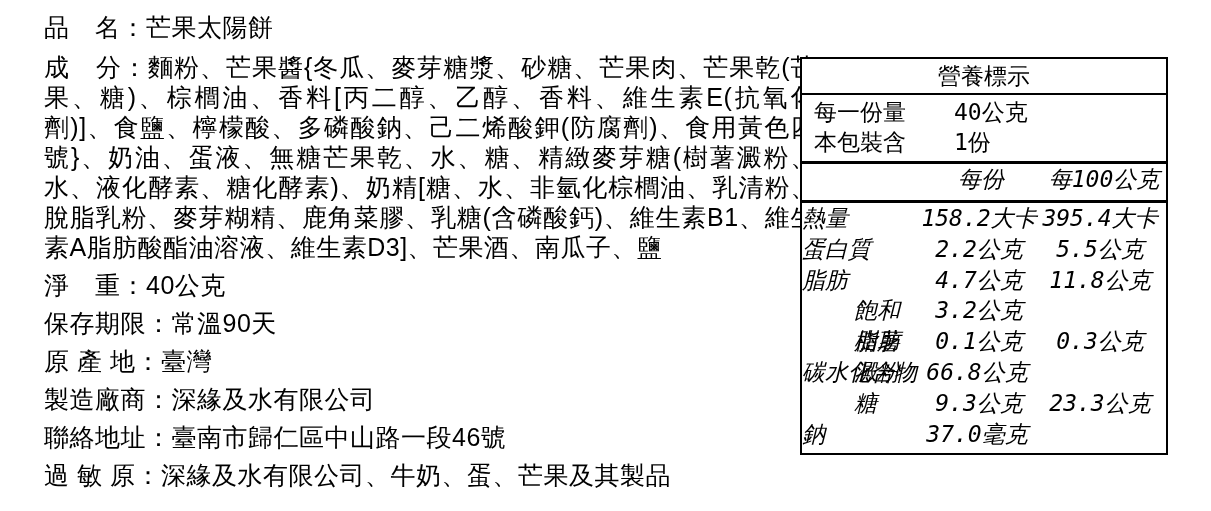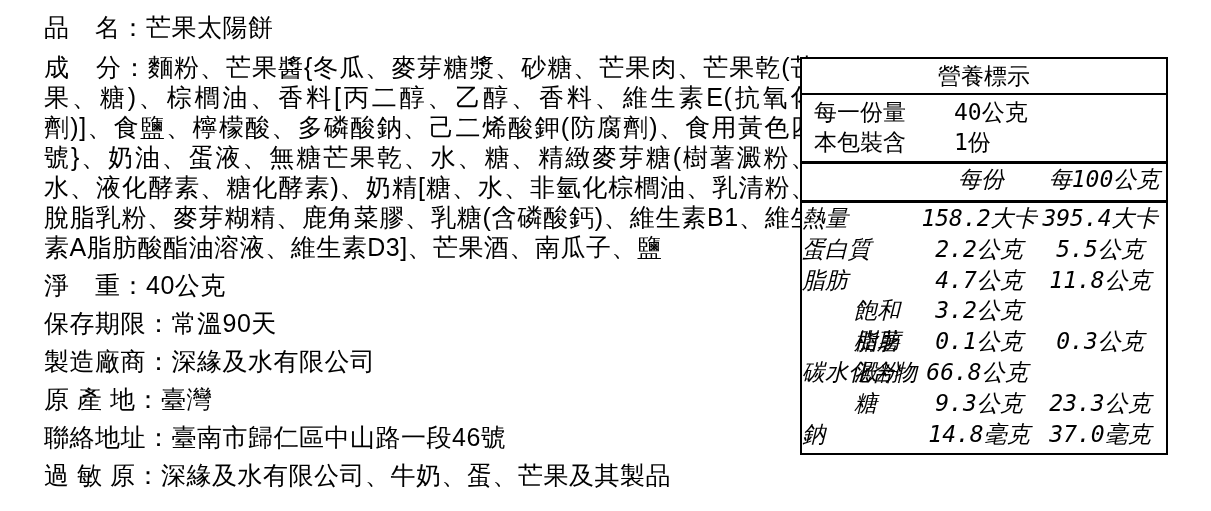--- a/index.html
+++ b/index.html
@@ -97,24 +97,24 @@
     <div class="field wrap">
       <span>成　分：</span><span>麵粉、芒果醬{冬瓜、麥芽糖漿、砂糖、芒果肉、芒果乾(芒果、糖)、棕櫚油、香料[丙二醇、乙醇、香料、維生素E(抗氧化劑)]、食鹽、檸檬酸、多磷酸鈉、己二烯酸鉀(防腐劑)、食用黃色四號}、奶油、蛋液、無糖芒果乾、水、糖、精緻麥芽糖(樹薯澱粉、水、液化酵素、糖化酵素)、奶精[糖、水、非氫化棕櫚油、乳清粉、脫脂乳粉、麥芽糊精、鹿角菜膠、乳糖(含磷酸鈣)、維生素B1、維生素A脂肪酸酯油溶液、維生素D3]、芒果酒、南瓜子、鹽</span>
     </div>
     <div class="field">
       <span>淨　重：</span><span>40公克</span>
     </div>
     <div class="field">
       <span>保存期限：</span><span>常溫90天</span>
     </div>
     <div class="field">
-      <span>製造廠商：</span><span>深緣及水有限公司</span>
+      <span>原 產 地：</span><span>臺灣</span>
     </div>
     <div class="field">
-      <span>原 產 地：</span><span>臺灣</span>
+      <span>製造廠商：</span><span>深緣及水有限公司</span>
     </div>
     <div class="field">
       <span>聯絡地址：</span><span>臺南市歸仁區中山路一段46號</span>
     </div>
     <div class="field">
       <span>過 敏 原：</span><span>深緣及水有限公司、牛奶、蛋、芒果及其製品</span>
     </div>
   </div>
 
   <div class="ntable">
@@ -165,18 +165,17 @@
       <span class="nname">碳水化合物</span>
       <span class="nval last">66.8公克</span>
     </div>
     <div class="nrow">
       <span class="nname indent">糖</span>
       <span class="nval">9.3公克</span>
       <span class="nval last">23.3公克</span>
     </div>
     <div class="nrow">
       <span class="nname">鈉</span>
-      <span class="nval">14.8毫克</span>
       <span class="nval last">37.0毫克</span>
     </div>
   </div>
 
 </div>
 
 </body></html>

